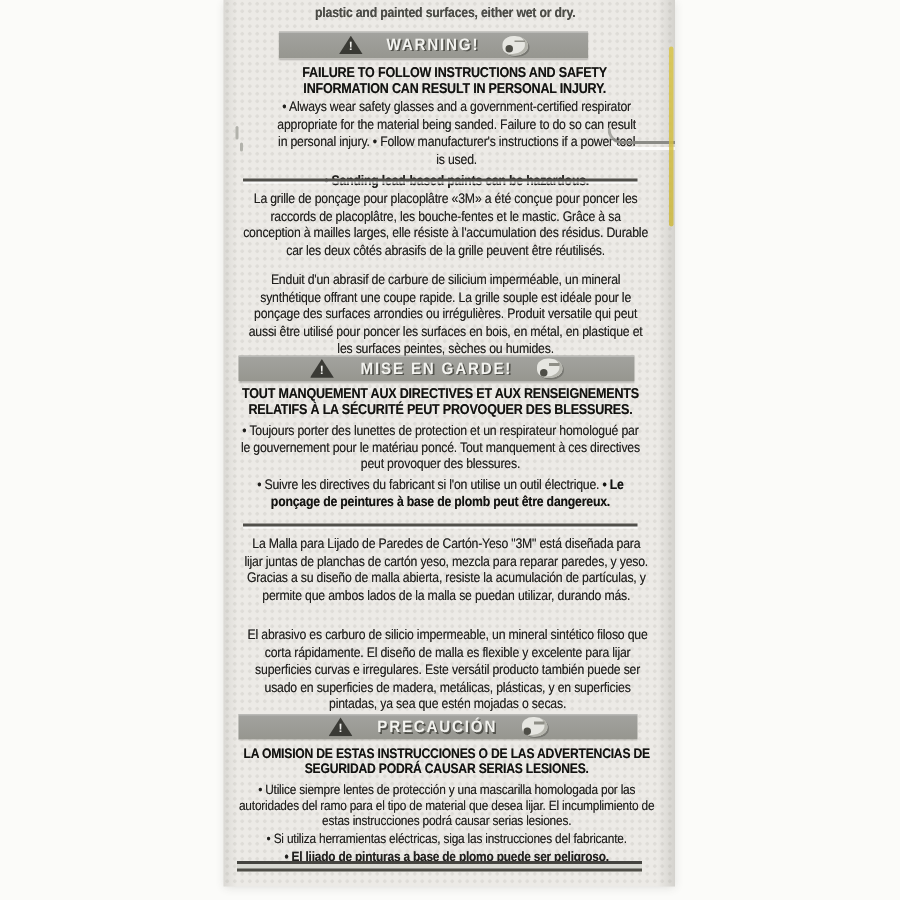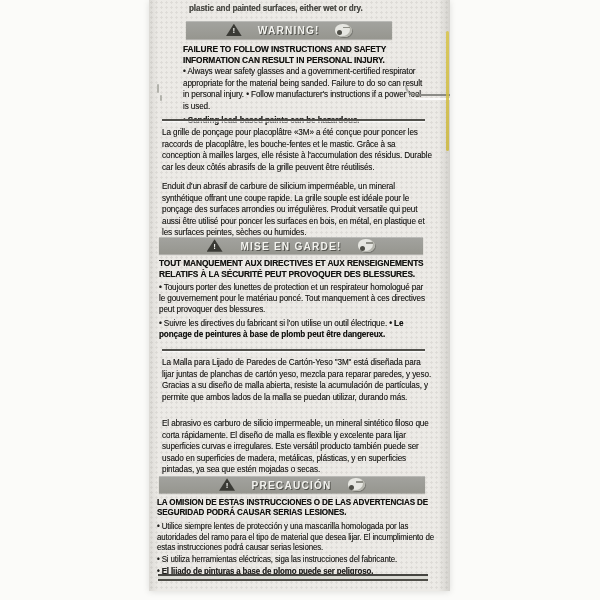--- a/index.html
+++ b/index.html
@@ -13,20 +13,21 @@
 
   
   .panel {
     position:absolute; left:149px; top:0; width:301px; height:591px;
     background-color:#eceae6;
     background-image:
       radial-gradient(rgba(150,148,140,.16) 1px, transparent 1.2px),
       linear-gradient(90deg, rgba(115,115,108,.14) 0, rgba(255,255,255,0) 3%, rgba(255,255,255,0) 96%, rgba(115,115,108,.20) 100%);
     background-size:5px 5px, 100% 100%;
     box-shadow:0 1px 6px rgba(60,60,55,.15);
+    text-align:center;
   }
 
   
   .txt {
     position:absolute;
     font-size:9.3px; line-height:11.5px; letter-spacing:-.15px;
     color:#201f1d;
     transform:scaleX(.88); transform-origin:left top;
     text-shadow:0 0 .4px rgba(40,40,36,.55);
   }

